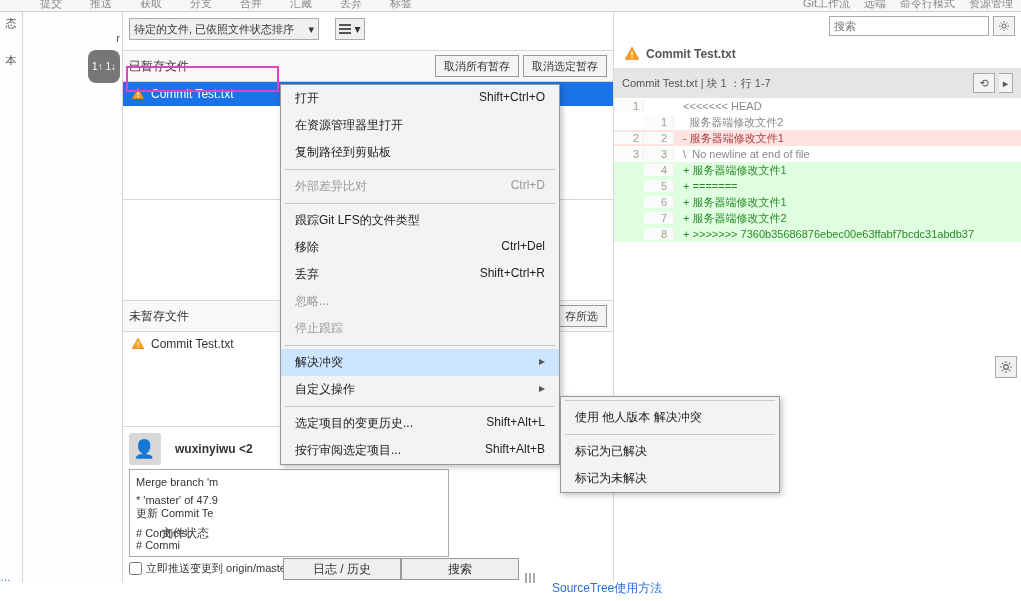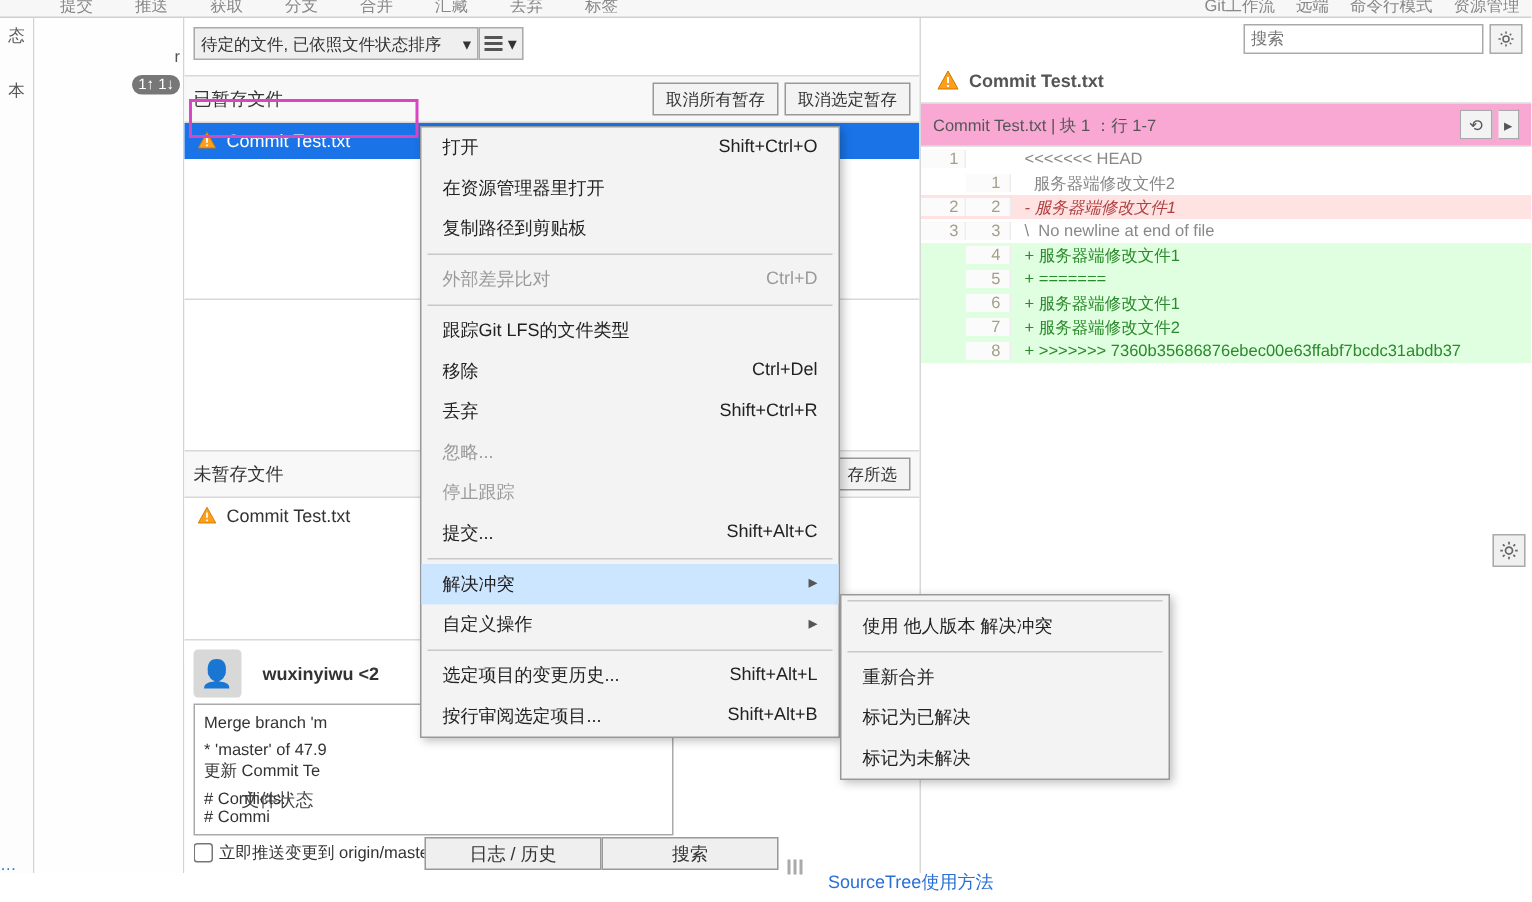--- a/index.html
+++ b/index.html
@@ -7,24 +7,24 @@
 
   .toolbar { position: absolute; left: 0; top: 0; width: 100%; height: 12px; border-bottom: 1px solid #d0d0d0; background: #f7f7f7; }
   .toolbar-items { display: flex; gap: 28px; padding-left: 40px; color: #888; font-size: 11px; position: absolute; top: -4px; }
   .toolbar-right { position: absolute; right: 8px; top: -4px; display: flex; gap: 14px; color: #888; font-size: 11px; }
 
   .left-col { position: absolute; left: 0; top: 12px; width: 23px; height: 570px; background: #fdfdfd; border-right: 1px solid #d4d4d4; }
   .left-col .item { padding: 4px 2px; font-size: 11px; color: #555; text-align: center; }
 
   .mid-col { position: absolute; left: 23px; top: 12px; width: 100px; height: 570px; background: #fefefe; border-right: 1px solid #d4d4d4; overflow:hidden; }
   .mid-col .mt { color:#555; font-size:11px; padding: 20px 2px 2px 2px; text-align:right; }
-  .mid-col .arrows { background:#777; color:#fff; font-size:10px; padding:1px 4px; border-radius:8px; float:right; margin:4px 2px;}
+  .mid-col .arrows { background:#777; color:#fff; font-size:10px; padding:11px 4px; border-radius:8px; float:right; margin:4px 2px;}
 
   .main { position: absolute; left: 123px; top: 12px; width: 490px; height: 570px; background: #fff; }
-  .sort-row { display:flex; gap:0; padding:6px 6px 4px 6px; align-items:center; }
+  .sort-row { display:flex; gap:16px; padding:6px 6px 4px 6px; align-items:center; }
   .sort-combo { border:1px solid #aaa; background:#efefef; height:22px; width:190px; font-size:11px; padding:2px 4px; display:flex; align-items:center; justify-content:space-between; }
   .sort-mini { border:1px solid #aaa; background:#efefef; height:22px; width:30px; display:flex; align-items:center; justify-content:center; }
   .lines-icon { display:inline-block; width:12px; height:10px; background: linear-gradient(#555 2px, transparent 2px) 0 0/100% 4px; }
 
   .staged-header { display:flex; justify-content:space-between; align-items:center; padding:4px 6px; background:#f8f8f8; border-top:1px solid #d8d8d8; border-bottom:1px solid #d8d8d8; margin-top:6px;}
   .btn { border:1px solid #999; background:#f3f3f3; padding:10px 8px; font-size:11px; height:20px; display:inline-flex; align-items:center; cursor:default; }
   .btn-row { display:flex; gap:4px; }
 
   .file-list { background:#fff; }
   .file-row { display:flex; align-items:center; gap:6px; padding:4px 8px; height:24px; font-size:12px; }
@@ -53,30 +53,30 @@
   .sub-menu { position:absolute; left:560px; top:396px; width:220px; background:#f3f3f3; border:1px solid #999; box-shadow:2px 2px 6px rgba(0,0,0,0.25); font-size:12px; z-index:11; }
 
   
   .right { position:absolute; left:613px; top:12px; width:408px; height:570px; background:#fff; border-left:1px solid #d8d8d8; }
   .search-row { display:flex; justify-content:flex-end; padding:4px 6px; gap:4px; }
   .search-input { border:1px solid #aaa; height:20px; width:160px; padding:2px 4px; font-size:11px; color:#888; }
   .sq-btn { width:22px; height:20px; border:1px solid #aaa; background:#f3f3f3; display:flex; align-items:center; justify-content:center; font-size:11px; }
 
   .diff-file-tab { display:flex; align-items:center; gap:6px; padding:6px 10px; font-size:12px; font-weight:bold; color:#555; border-bottom:1px solid #e4e4e4; }
   .warn-big { width:16px; height:16px; }
-  .hunk-header { display:flex; align-items:center; justify-content:space-between; background:#f9a8d4; padding:4px 8px; font-size:11px; color:#555; border-bottom:1px solid #e4e4e4;}
+  .hunk-header { display:flex; align-items:center; justify-content:space-between; background:#e5e5e5; padding:4px 8px; font-size:11px; color:#555; border-bottom:1px solid #e4e4e4;}
 
   .diff-body { font-family: Consolas, monospace; font-size:11px; }
   .diff-line { display:flex; height:16px; align-items:center; white-space:pre; }
   .ln { width:30px; text-align:right; padding-right:4px; color:#a49f89; background:#fbfbfb; border-right:1px solid #eee; }
   .ln2 { width:30px; text-align:right; padding-right:6px; color:#a49f89; background:#fbfbfb; border-right:1px solid #eee; }
   .code { padding-left:6px; flex:1; }
   .ctx-l { color:#888; }
   .del-l { background:#ffe3e3; }
-  .del-l .code { color:#b04040;font-style:italic; }
+  .del-l .code { color:#b04040; }
   .add-l { background:#e0ffe0; }
   .add-l .code { color:#2a8a2a; }
   .info-l .code { color:#888; }
 
   .settings-btn { position:absolute; right:4px; top:344px; width:22px; height:22px; border:1px solid #aaa; background:#f0f0f0; display:flex; align-items:center; justify-content:center; }
 
   .status-link { position:absolute; left:552px; bottom:4px; color:#2a6fd6; font-size:12px; }
   .blue-trunc { position:absolute; left:0; bottom:18px; color:#2a6fd6; font-size:11px; width:520px; overflow:hidden; white-space:nowrap; }
   .handle { position:absolute; left:525px; bottom:18px; width:16px; height:10px; display:flex; gap:2px; }
   .handle span{ width:2px; background:#aaa;}
@@ -222,24 +222,20 @@
       <span>Shift+Ctrl+R</span>
     </div>
   <div class="ctx-item disabled">
       <span>忽略...</span>
       <span></span>
     </div>
   <div class="ctx-item disabled">
       <span>停止跟踪</span>
       <span></span>
     </div>
-  <div class="ctx-item">
-      <span>提交...</span>
-      <span>Shift+Alt+C</span>
-    </div>
   <div class="ctx-sep"></div>
   <div class="ctx-item hover">
       <span>解决冲突</span>
       <span class="arrow">▸</span>
     </div>
   <div class="ctx-item">
       <span>自定义操作</span>
       <span class="arrow">▸</span>
     </div>
   <div class="ctx-sep"></div>
@@ -252,23 +248,20 @@
       <span>Shift+Alt+B</span>
     </div>
 </div>
 
 <div class="sub-menu">
   <div class="ctx-sep"></div>
   <div class="ctx-item">
       <span>使用 他人版本 解决冲突</span>
     </div>
   <div class="ctx-sep"></div>
-  <div class="ctx-item">
-      <span>重新合并</span>
-    </div>
   <div class="ctx-item">
       <span>标记为已解决</span>
     </div>
   <div class="ctx-item">
       <span>标记为未解决</span>
     </div>
 </div>
 
 <div class="right">
   <div class="search-row">

